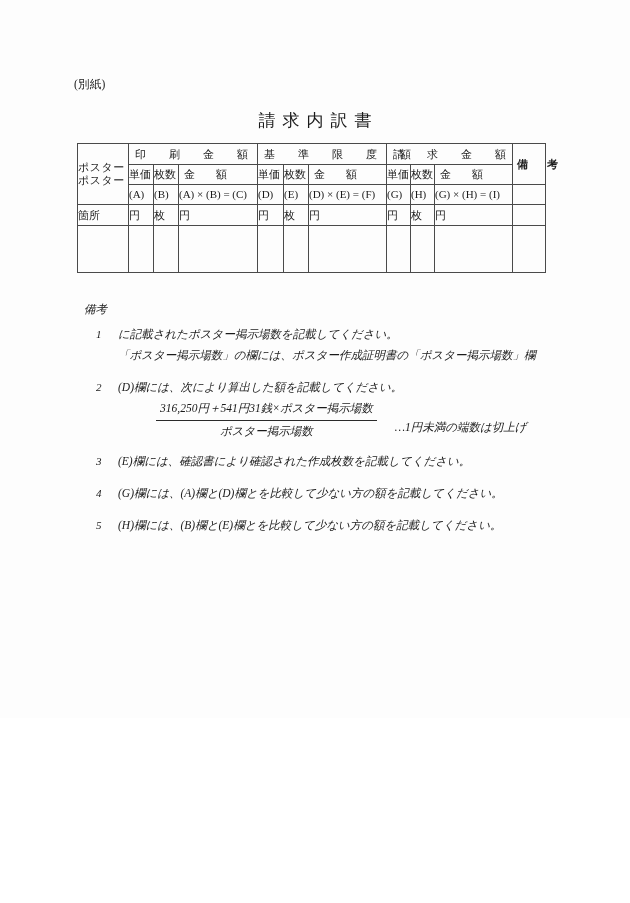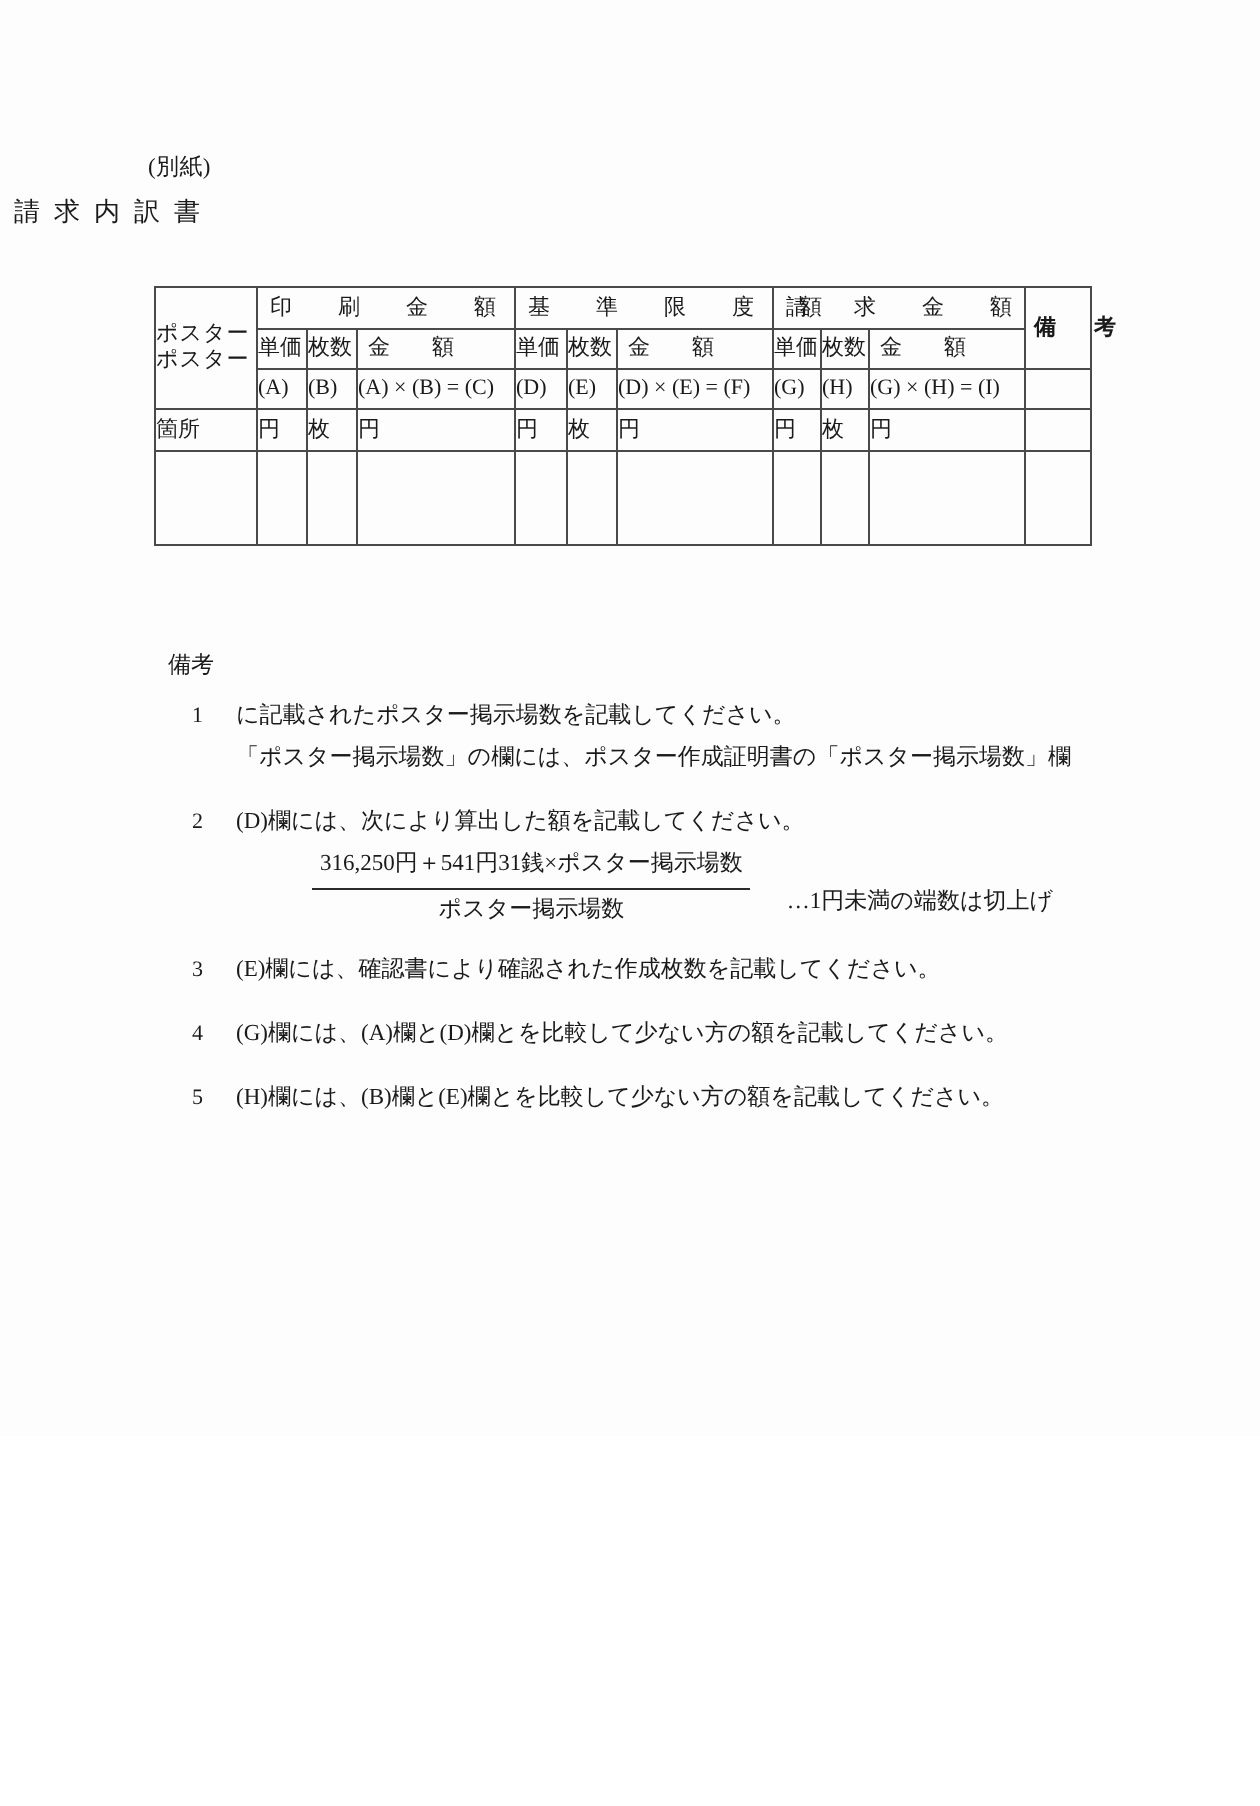--- a/index.html
+++ b/index.html
@@ -27,24 +27,24 @@
     top: 79px;
     font-size: 11.5px;
     line-height: 1;
     letter-spacing: 0.2px;
   }
 
   
   .doc-title {
     position: absolute;
     left: 0;
-    top: 99px;
+    top: 112px;
     width: 630px;
-    text-align: left;
-    font-size: 13px;
+    text-align: center;
+    font-size: 17px;
     letter-spacing: 7px;
     text-indent: 7px;
     line-height: 1;
   }
 
   
   .table-wrap {
     position: absolute;
     left: 77px;
     top: 143px;
@@ -100,23 +100,24 @@
   .bikou-head {
     letter-spacing: 4px;
     text-indent: 4px;
     font-weight: bold;
   }
 
   
   .remarks {
     position: absolute;
     left: 84px;
-    top: 328px;
+    top: 304px;
     width: 500px;
     font-size: 11.5px;
+    font-style: italic;
   }
   .remarks-title {
     margin: 0 0 8px 0;
     font-size: 11.5px;
     line-height: 1;
   }
   .r-item {
     position: relative;
     margin: 0 0 11px 0;
     padding-left: 34px;

